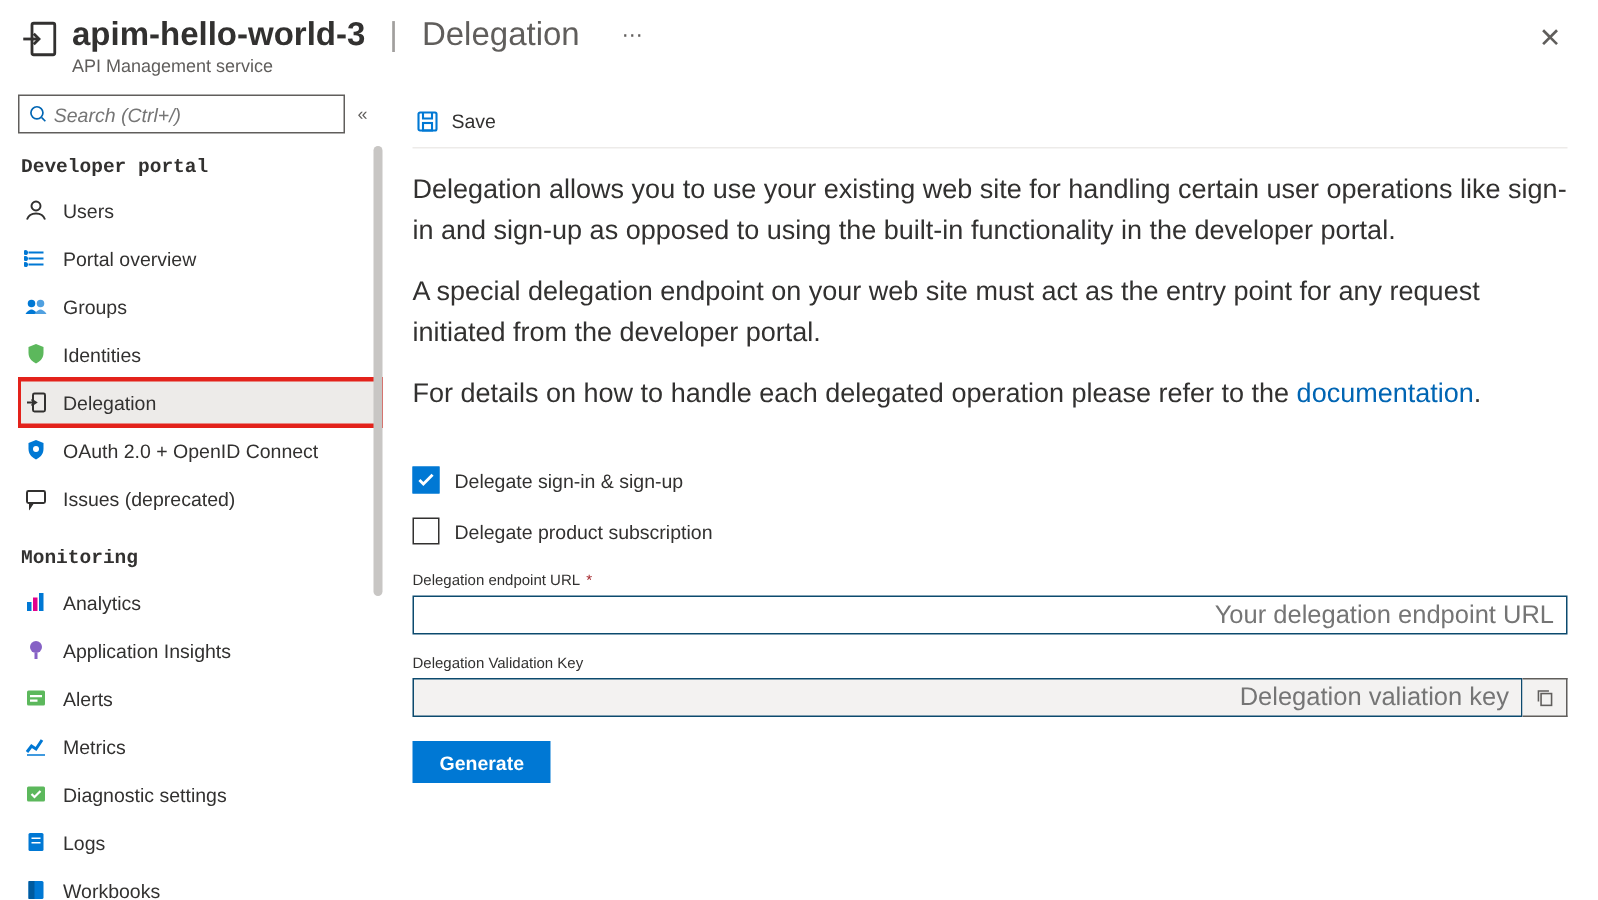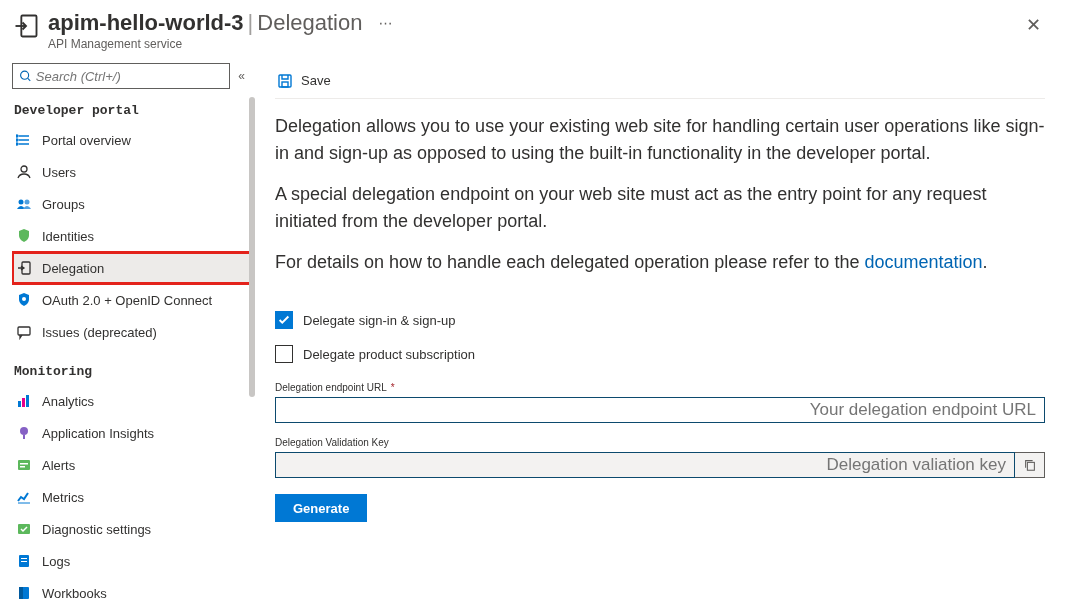--- a/index.html
+++ b/index.html
@@ -1,21 +1,21 @@
 <!DOCTYPE html>
 <html><head>
 <meta charset="utf-8">
 <style>
 * { box-sizing: border-box; margin: 0; padding: 0; }
 body { font-family: "Segoe UI", Arial, sans-serif; font-size: 13px; color: #323130; width: 1065px; height: 600px; overflow: hidden; background: #fff; }
 .page { display: flex; flex-direction: column; height: 100%; }
 .header { display: flex; align-items: flex-start; padding: 10px 20px 8px 12px; }
 .header-icon { width: 28px; height: 28px; margin-right: 8px; margin-top: 2px; flex-shrink: 0; }
 .header-titles { flex: 1; }
-.header-title-line { display: flex; align-items: center; gap: 4px; }
+.header-title-line { display: flex; align-items: center; gap: 16px; }
 .header-title { font-size: 22px; font-weight: 600; color: #323130; }
 .header-sep { font-size: 22px; color: #a19f9d; font-weight: 300; }
 .header-page { font-size: 22px; font-weight: 400; color: #605e5c; }
 .header-more { color: #605e5c; font-size: 14px; margin-left: 12px; cursor: pointer; }
 .header-subtitle { font-size: 12px; color: #605e5c; margin-top: 1px; }
 .header-close { font-size: 18px; color: #605e5c; cursor: pointer; padding: 4px; }
 .body { display: flex; flex: 1; overflow: hidden; }
 .sidebar { width: 255px; border-right: none; display: flex; flex-direction: column; padding: 4px 0 0 12px; position: relative; }
 .search-row { display: flex; align-items: center; gap: 8px; margin-bottom: 8px; padding-right: 10px;}
 .search-box { flex: 1; display: flex; align-items: center; border: 1px solid #605e5c; height: 26px; padding: 0 6px; }
@@ -82,37 +82,37 @@
           <input class="search-input" placeholder="Search (Ctrl+/)" style="">
         </div>
         <span class="collapse-btn">«</span>
       </div>
 
       <div class="nav-scroll">
         <div class="nav-section-title">Developer portal</div>
         <div id="nav1">
             <div class="nav-item">
               <span class="nav-icon">
+                <svg width="16" height="16" viewBox="0 0 16 16" fill="none" stroke="#323130" stroke-width="1.3">
+                  <circle cx="8" cy="5" r="3"></circle>
+                  <path d="M2 14c1-3 4-4 6-4s5 1 6 4"></path>
+                </svg>
+              </span>
+              <span class="nav-label">Users</span>
+            </div>
+            <div class="nav-item">
+              <span class="nav-icon">
                 <svg width="16" height="16" viewBox="0 0 16 16" fill="none" stroke="#0078d4" stroke-width="1.4">
                   <path d="M3 4h10M3 8h10M3 12h10"></path>
                   <circle cx="1" cy="4" r="1" fill="#0078d4"></circle>
                   <circle cx="1" cy="8" r="1" fill="#0078d4"></circle>
                   <circle cx="1" cy="12" r="1" fill="#0078d4"></circle>
                 </svg>
               </span>
               <span class="nav-label">Portal overview</span>
-            </div>
-            <div class="nav-item">
-              <span class="nav-icon">
-                <svg width="16" height="16" viewBox="0 0 16 16" fill="none" stroke="#323130" stroke-width="1.3">
-                  <circle cx="8" cy="5" r="3"></circle>
-                  <path d="M2 14c1-3 4-4 6-4s5 1 6 4"></path>
-                </svg>
-              </span>
-              <span class="nav-label">Users</span>
             </div>
             <div class="nav-item">
               <span class="nav-icon">
                 <svg width="16" height="16" viewBox="0 0 16 16" fill="none">
                   <circle cx="5" cy="6" r="2.5" fill="#0078d4"></circle>
                   <circle cx="11" cy="6" r="2.5" fill="#50a0e0"></circle>
                   <path d="M1 13c1-2 3-3 4-3s3 1 4 3" fill="#0078d4"></path>
                   <path d="M7 13c1-2 3-3 4-3s3 1 4 3" fill="#50a0e0"></path>
                 </svg>
               </span>

